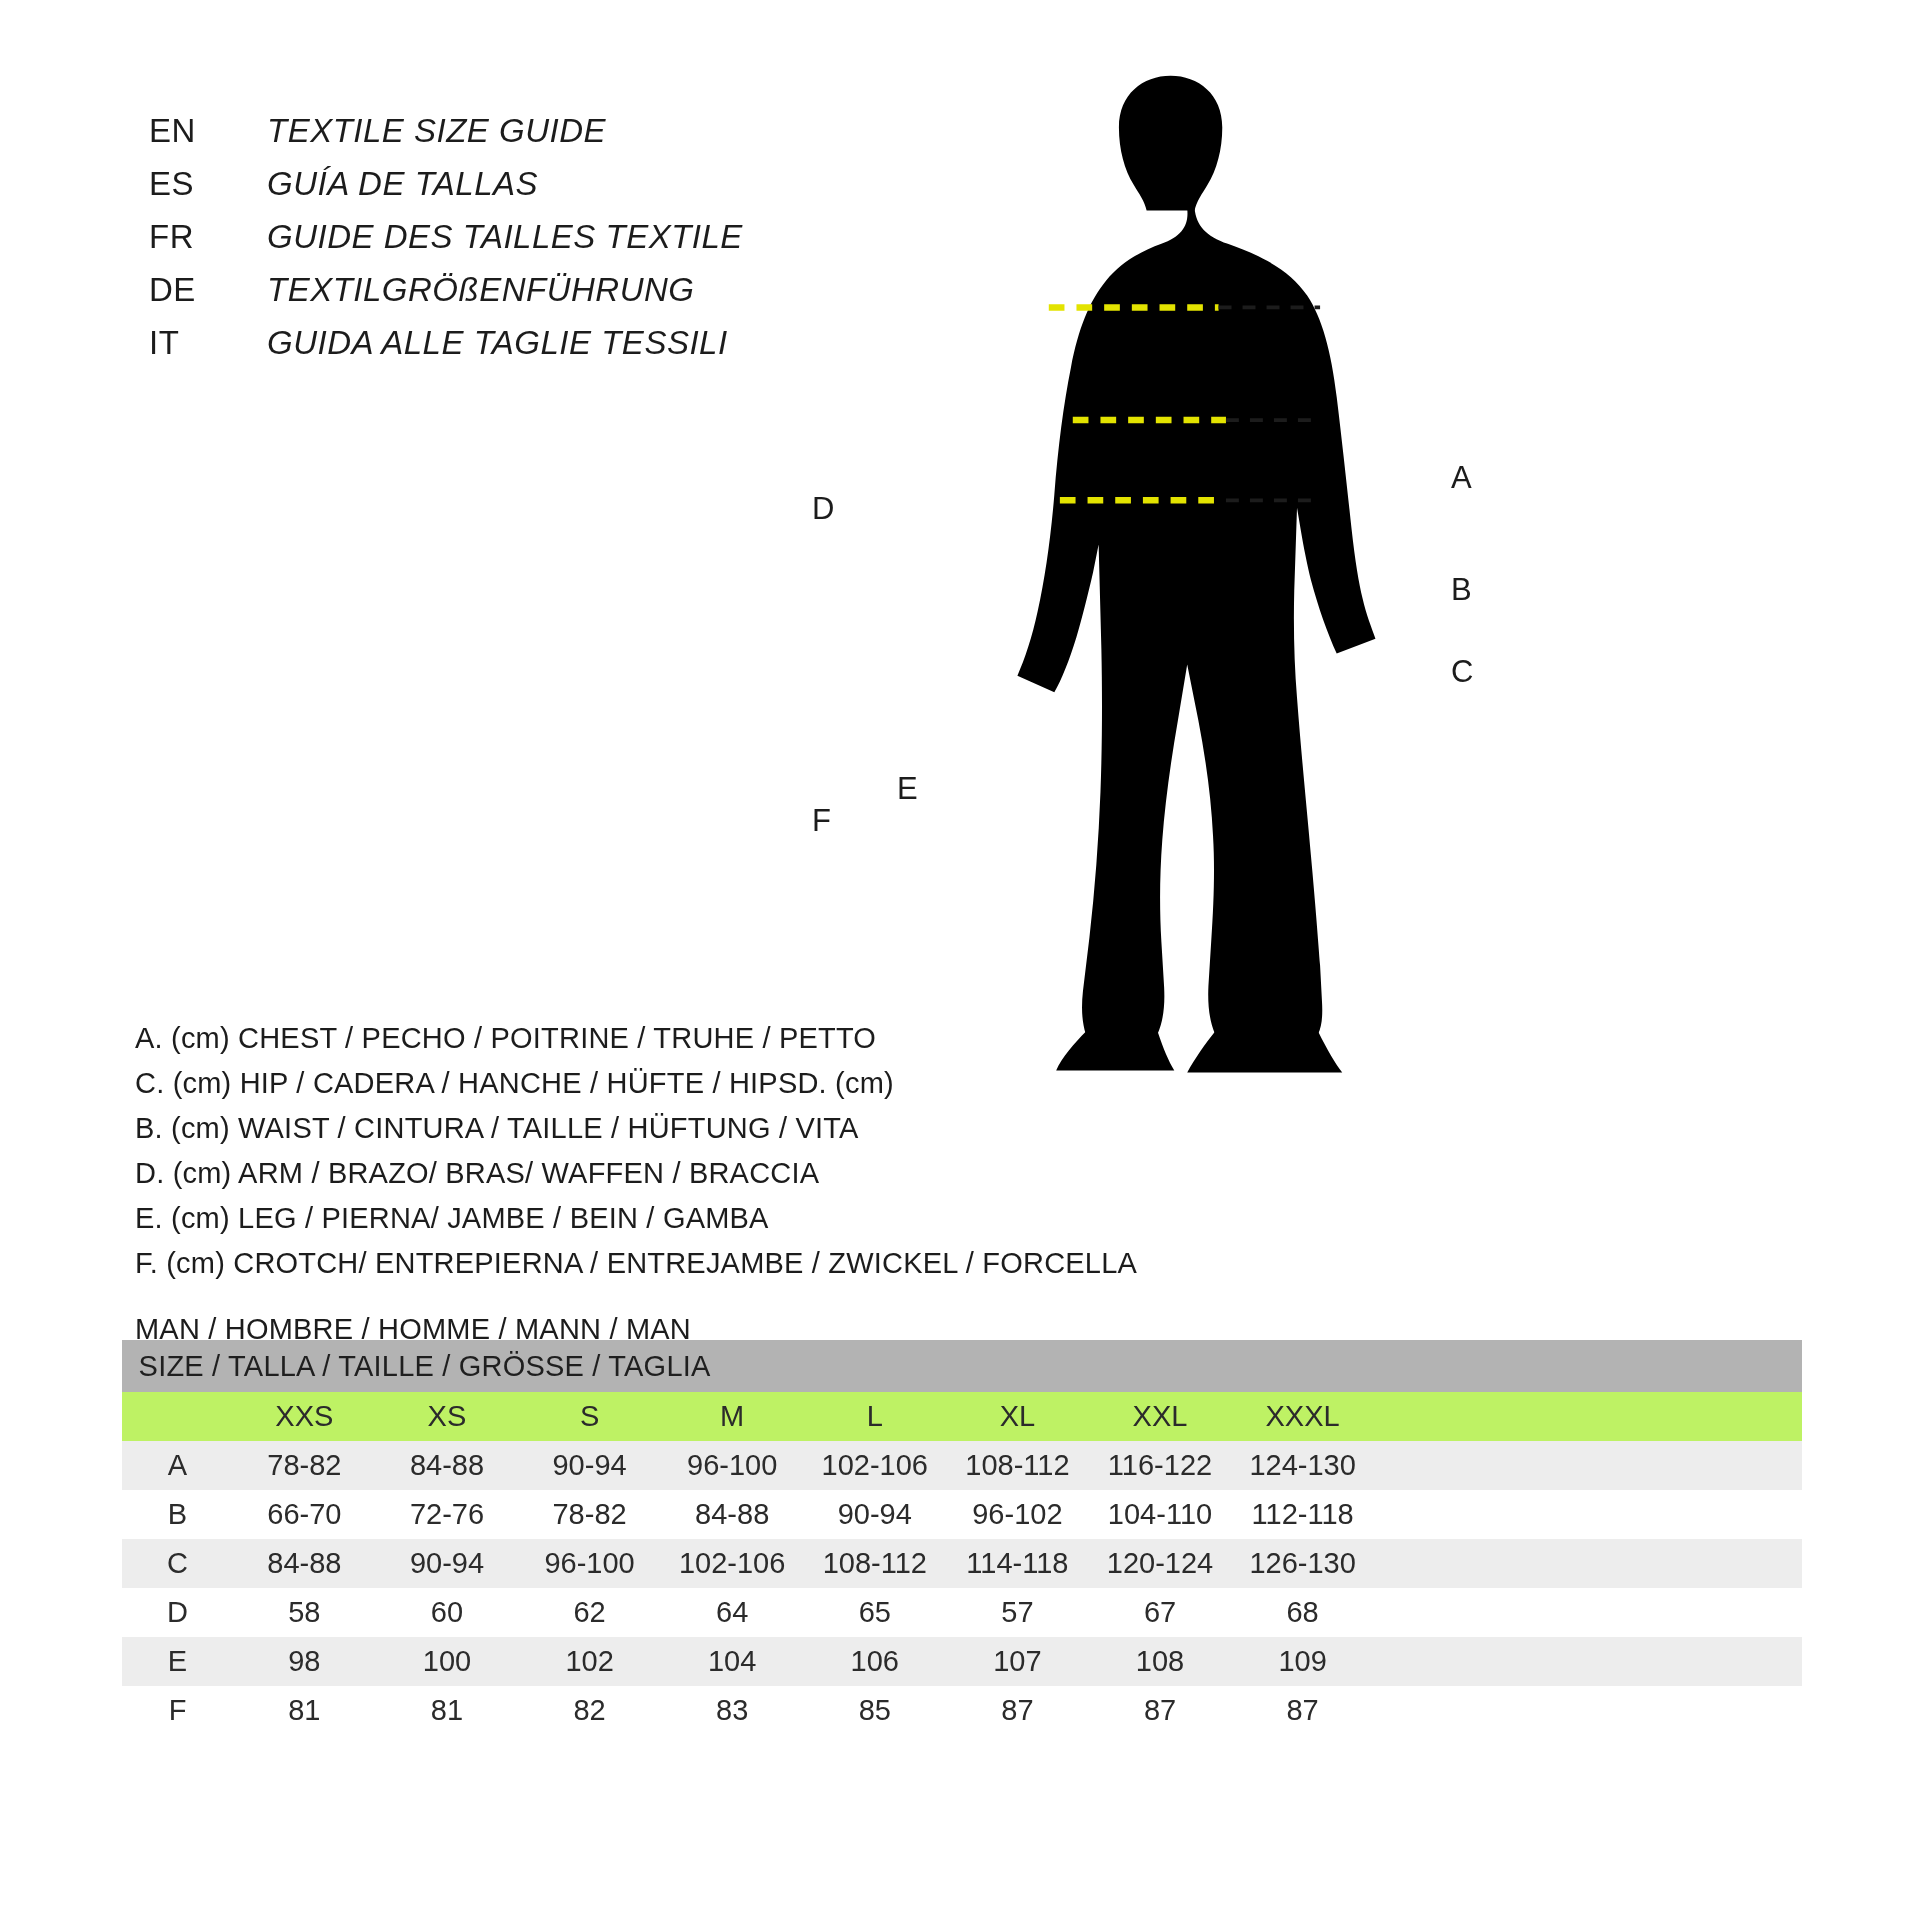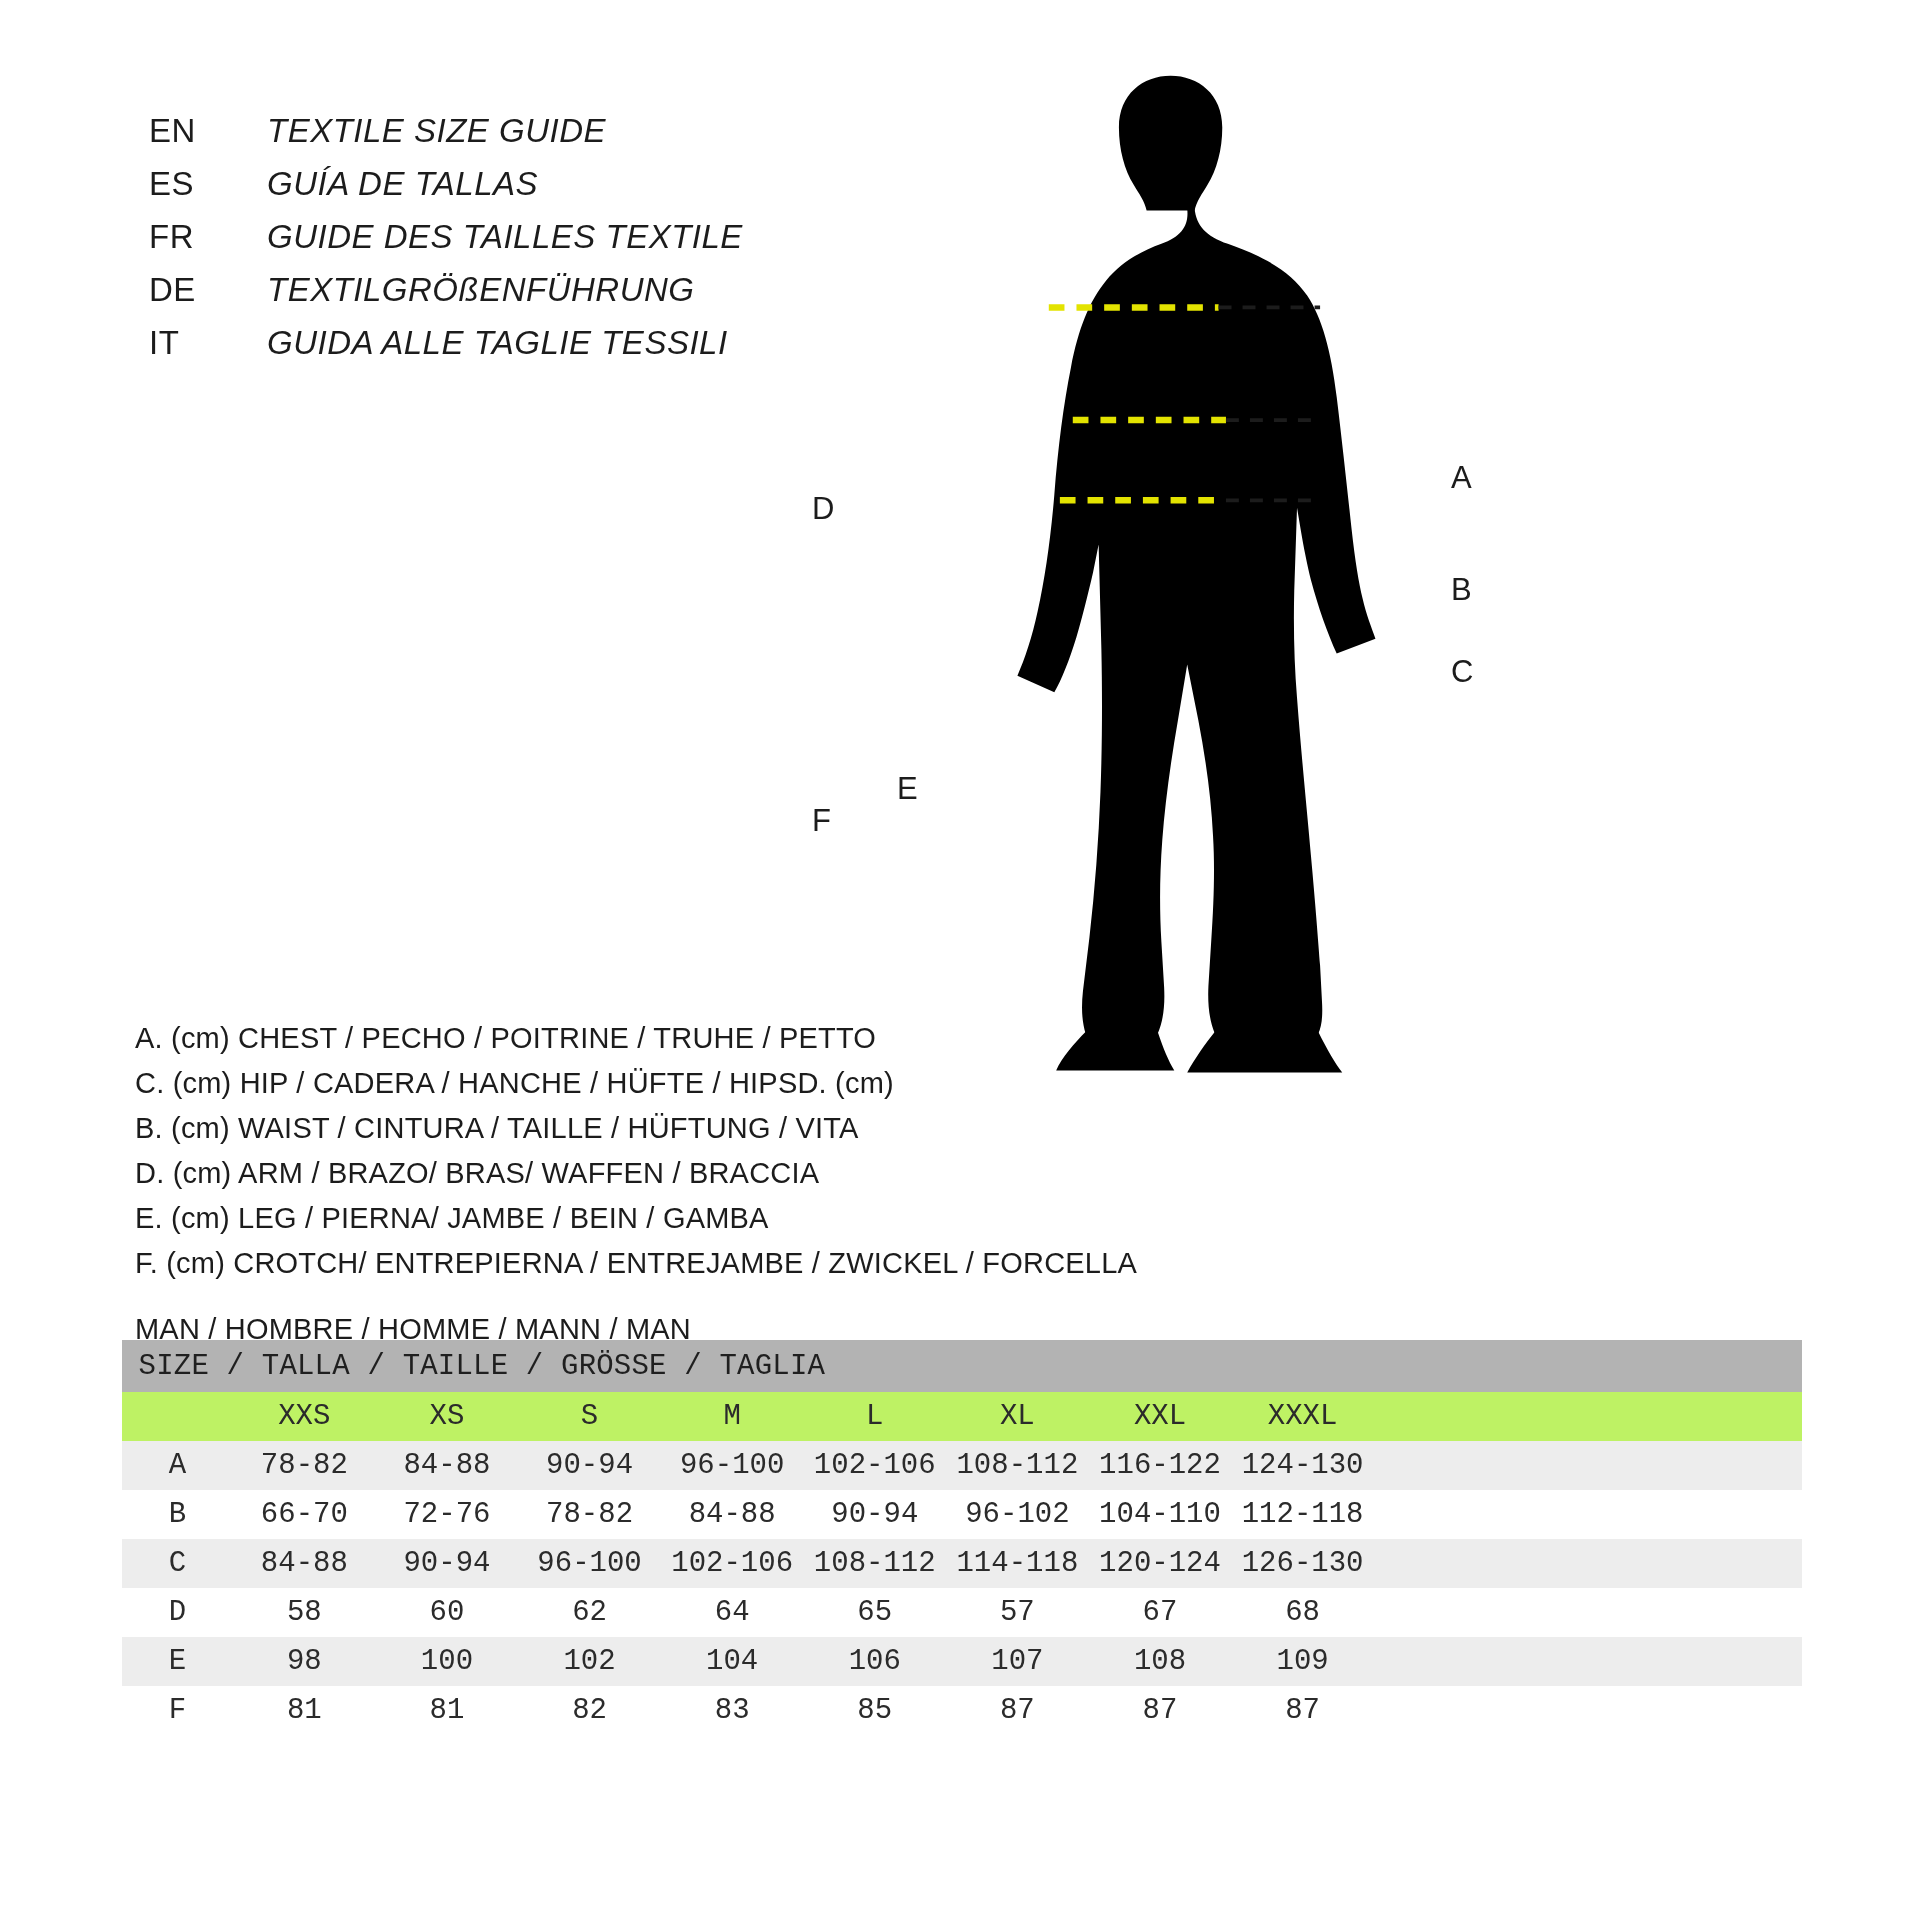--- a/index.html
+++ b/index.html
@@ -84,21 +84,20 @@
     font-size: 31px;
     color: #1c1c1c;
   }
 
   
   #table-wrap {
     position: absolute;
     left: 122px;
     top: 1340px;
     width: 1680px;
-    font-family: Liberation Mono, monospace;
   }
   table.size-table {
     border-collapse: collapse;
     width: 1680px;
     table-layout: fixed;
   }
   table.size-table td, table.size-table th {
     font-weight: normal;
     font-size: 29px;
     color: #2b2b2b;

